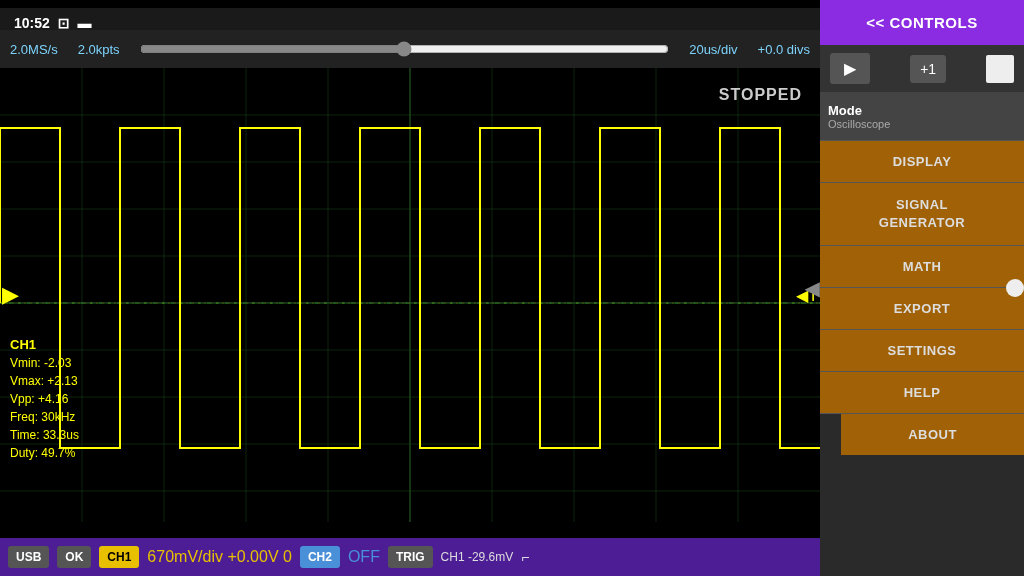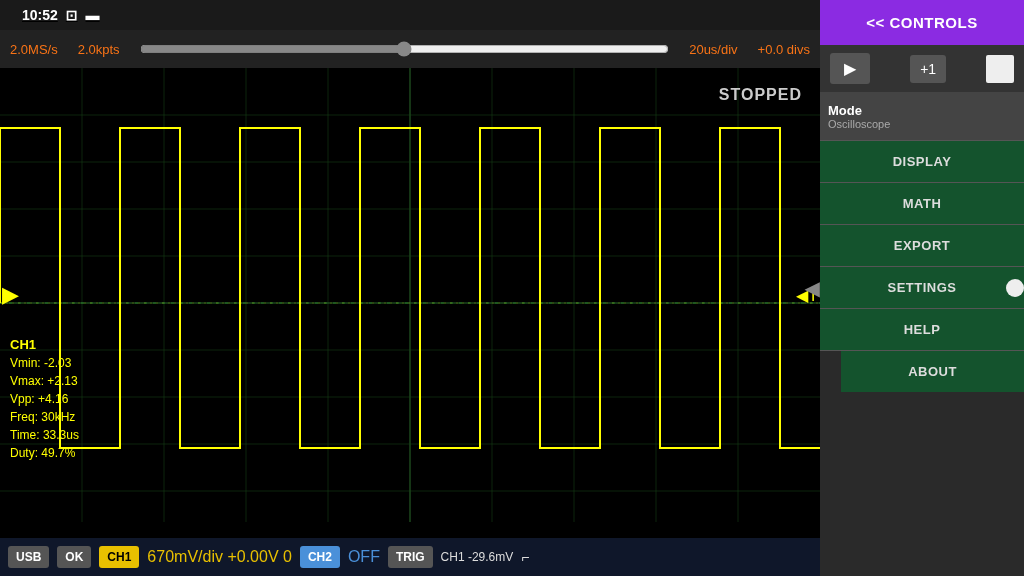--- a/index.html
+++ b/index.html
@@ -8,29 +8,28 @@
       height: 576px;
       background: #000;
       font-family: Arial, sans-serif;
       overflow: hidden;
       position: relative;
     }
 
     
     #status-bar {
       position: absolute;
-      top: 0; left: 0; right: 0;
+      top: 8px; left: 0; right: 0;
       height: 30px;
       background: #1a1a1a;
       display: flex;
       align-items: center;
-      padding: 0 22px;
+      padding: 0 14px;
       justify-content: space-between;
       z-index: 10;
-      text-decoration: underline;
     }
     #status-bar .left {
       display: flex;
       align-items: center;
       gap: 8px;
       color: #fff;
       font-size: 14px;
       font-weight: bold;
     }
     #status-bar .right {
@@ -48,21 +47,21 @@
       width: 820px;
       height: 38px;
       background: #222;
       display: flex;
       align-items: center;
       padding: 0 10px;
       gap: 20px;
       z-index: 10;
     }
     #toolbar .tb-item {
-      color: #f97316;
+      color: #7dd3fc;
       font-size: 13px;
       white-space: nowrap;
     }
     #toolbar .slider-container {
       flex: 1;
       display: flex;
       align-items: center;
     }
     #toolbar input[type=range] {
       width: 100%;
@@ -127,21 +126,21 @@
       color: #ffff00;
       font-size: 16px;
     }
 
     
     #bottom-bar {
       position: absolute;
       bottom: 0; left: 0;
       width: 820px;
       height: 38px;
-      background: #0f172a;
+      background: #4c1d95;
       display: flex;
       align-items: center;
       padding: 0 8px;
       gap: 8px;
       z-index: 10;
     }
     .bb-btn {
       padding: 4px 8px;
       border-radius: 3px;
       font-size: 12px;
@@ -266,21 +265,21 @@
       font-size: 13px;
       font-weight: bold;
     }
     .rp-mode .mode-sub {
       font-size: 11px;
       color: #aaa;
     }
 
     
     .rp-btn {
-      background: #14532d;
+      background: #a16207;
       color: #ddd;
       text-align: center;
       padding: 13px 8px;
       font-size: 13px;
       font-weight: bold;
       letter-spacing: 0.5px;
       cursor: pointer;
       border-bottom: 1px solid #555;
     }
 
@@ -438,20 +437,23 @@
     <button class="transport-box">+1</button>
     <button class="transport-square"></button>
   </div>
 
   <div class="rp-mode">
     <div class="mode-title">Mode</div>
     <div class="mode-sub">Oscilloscope</div>
   </div>
 
   <div class="rp-btn">DISPLAY</div>
+  <div class="rp-btn" style="line-height:1.4;">
+    <span>SIGNAL<br>GENERATOR</span>
+  </div>
   <div class="rp-btn">MATH</div>
   <div class="rp-btn">EXPORT</div>
   <div class="rp-btn">SETTINGS</div>
   <div class="rp-btn">HELP</div>
   <div class="rp-btn" style="border-bottom:none;margin-left:21px;">ABOUT</div>
 
   <div id="right-dot"></div>
 </div>
 
 <div id="back-arrow">◀</div>

